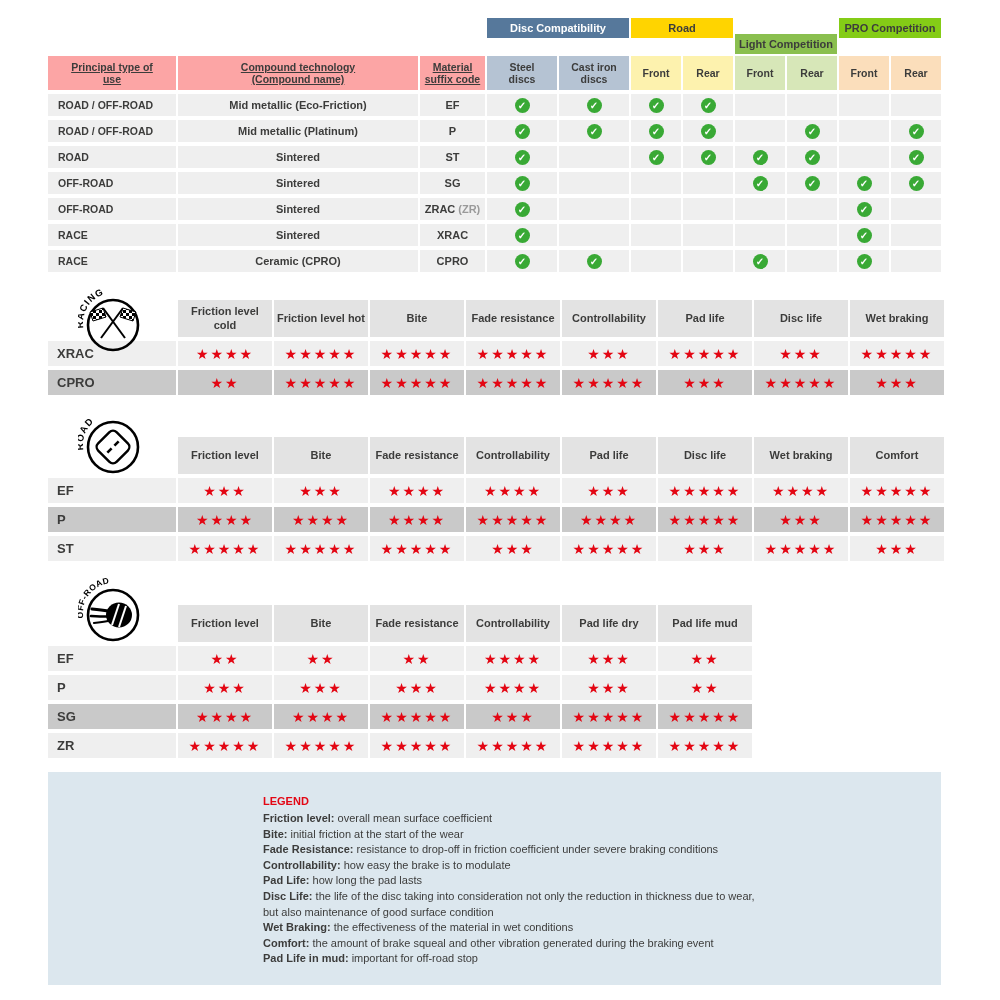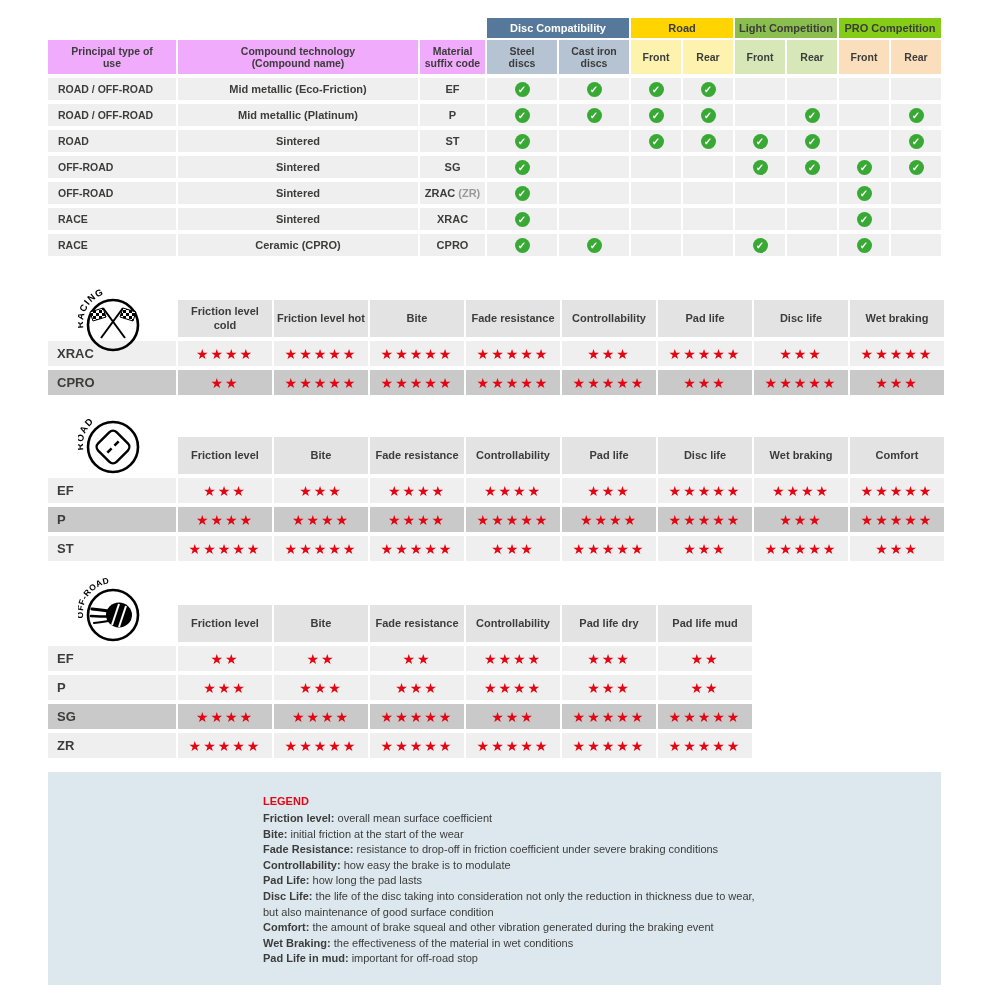--- a/index.html
+++ b/index.html
@@ -5,21 +5,21 @@
   * { margin:0; padding:0; box-sizing:border-box; }
   html,body { width:1000px; height:1000px; background:#fff; font-family:"Liberation Sans",sans-serif; color:#3c3c3b; }
   body { position:relative; overflow:hidden; }
 
   
   .cgrid { display:grid; grid-template-columns:128px 240px 65px 70px 70px repeat(6,50px); column-gap:2px; }
   #compat { position:absolute; left:48px; top:18px; }
   .group-row { margin-bottom:2px; }
   .group-cell { height:20px; display:flex; align-items:center; justify-content:center; font-size:11px; font-weight:bold; }
   .head-cell { height:34px; display:flex; align-items:center; justify-content:center; text-align:center; font-size:10.5px; font-weight:bold; line-height:1.18; }
-  .left-head { background:#f0abfc; }
+  .left-head { background:#fca5a5;text-decoration:underline; }
   .lh0 { padding:0 22px; }
   .lh1 { padding:0 42px; }
   .lh2 { padding:0 4px; }
   .sub-head { padding:0 8px; }
   [data-name="compat-body"] { margin-top:2px; }
   .compat-row { margin-top:4px; }
   .cell { height:22px; background:#efefef; display:flex; align-items:center; justify-content:center; font-size:11px; font-weight:bold; }
   .use-cell { justify-content:flex-start; padding-left:10px; font-size:10.5px; }
   .code-note { color:#9a9a9a; margin-left:3px; }
   .check { width:15px; height:15px; border-radius:50%; color:#fff; font-size:10px; font-weight:bold; display:flex; align-items:center; justify-content:center; }
@@ -49,21 +49,21 @@
   .legend-line { font-size:11px; line-height:15.6px; }
   svg text { font-family:"Liberation Sans",sans-serif; }
 </style>
 </head>
 <body data-name="page">
 
 <div id="compat" data-name="compatibility-table">
   <div class="cgrid group-row" data-name="compat-group-row">
       <div class="group-cell" data-name="group-header-disc-compatibility" style="background: rgb(86, 120, 155); color: rgb(255, 255, 255); grid-column: 4 / span 2;">Disc Compatibility</div>
       <div class="group-cell" data-name="group-header-road" style="background: rgb(255, 212, 0); color: rgb(60, 60, 59); grid-column: 6 / span 2;">Road</div>
-      <div class="group-cell" data-name="group-header-light-competition" style="background: rgb(138, 191, 79); color: rgb(60, 60, 59); grid-column: 8 / span 2;">Light Competition</div>
+      <div class="group-cell" data-name="group-header-light-competition" style="background: rgb(138, 191, 79); color: rgb(60, 60, 59); grid-column: 8 / span 2; margin-top: 16px;">Light Competition</div>
       <div class="group-cell" data-name="group-header-pro-competition" style="background: #84cc16; color: rgb(60, 60, 59); grid-column: 10 / span 2;">PRO Competition</div>
     </div>
   <div class="cgrid" data-name="compat-header-row">
       <div class="head-cell left-head lh0" data-name="column-header">Principal type of use</div>
       <div class="head-cell left-head lh1" data-name="column-header">Compound technology (Compound name)</div>
       <div class="head-cell left-head lh2" data-name="column-header">Material suffix code</div>
       <div class="head-cell sub-head" data-name="column-header" style="background: rgb(181, 195, 211);">Steel discs</div>
       <div class="head-cell sub-head" data-name="column-header" style="background: rgb(181, 195, 211);">Cast iron discs</div>
       <div class="head-cell sub-head" data-name="column-header" style="background: rgb(253, 242, 174);">Front</div>
       <div class="head-cell sub-head" data-name="column-header" style="background: rgb(253, 242, 174);">Rear</div>
@@ -563,17 +563,17 @@
 <div id="legend" data-name="legend-box">
   <div class="title" data-name="legend-title">LEGEND</div>
   <div data-name="legend-items">
       <div class="legend-line" data-name="legend-item"><b data-name="legend-term">Friction level:</b> <span data-name="legend-desc">overall mean surface coefficient</span></div>
       <div class="legend-line" data-name="legend-item"><b data-name="legend-term">Bite:</b> <span data-name="legend-desc">initial friction at the start of the wear</span></div>
       <div class="legend-line" data-name="legend-item"><b data-name="legend-term">Fade Resistance:</b> <span data-name="legend-desc">resistance to drop-off in friction coefficient under severe braking conditions</span></div>
       <div class="legend-line" data-name="legend-item"><b data-name="legend-term">Controllability:</b> <span data-name="legend-desc">how easy the brake is to modulate</span></div>
       <div class="legend-line" data-name="legend-item"><b data-name="legend-term">Pad Life:</b> <span data-name="legend-desc">how long the pad lasts</span></div>
       <div class="legend-line" data-name="legend-item"><b data-name="legend-term">Disc Life:</b> <span data-name="legend-desc">the life of the disc taking into consideration not only the reduction in thickness due to wear,</span></div>
       <div class="legend-line" data-name="legend-item"><span data-name="legend-desc">but also maintenance of good surface condition</span></div>
+      <div class="legend-line" data-name="legend-item"><b data-name="legend-term">Wet Braking:</b> <span data-name="legend-desc">the effectiveness of the material in wet conditions</span></div>
       <div class="legend-line" data-name="legend-item"><b data-name="legend-term">Comfort:</b> <span data-name="legend-desc">the amount of brake squeal and other vibration generated during the braking event</span></div>
-      <div class="legend-line" data-name="legend-item"><b data-name="legend-term">Wet Braking:</b> <span data-name="legend-desc">the effectiveness of the material in wet conditions</span></div>
       <div class="legend-line" data-name="legend-item"><b data-name="legend-term">Pad Life in mud:</b> <span data-name="legend-desc">important for off-road stop</span></div>
     </div>
 </div>
 
 </body></html>

